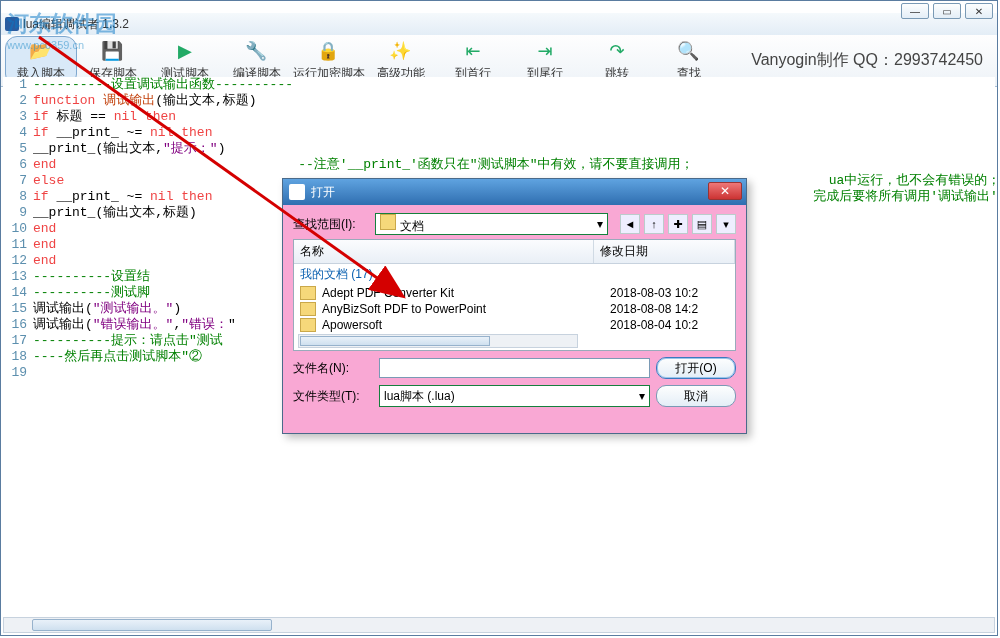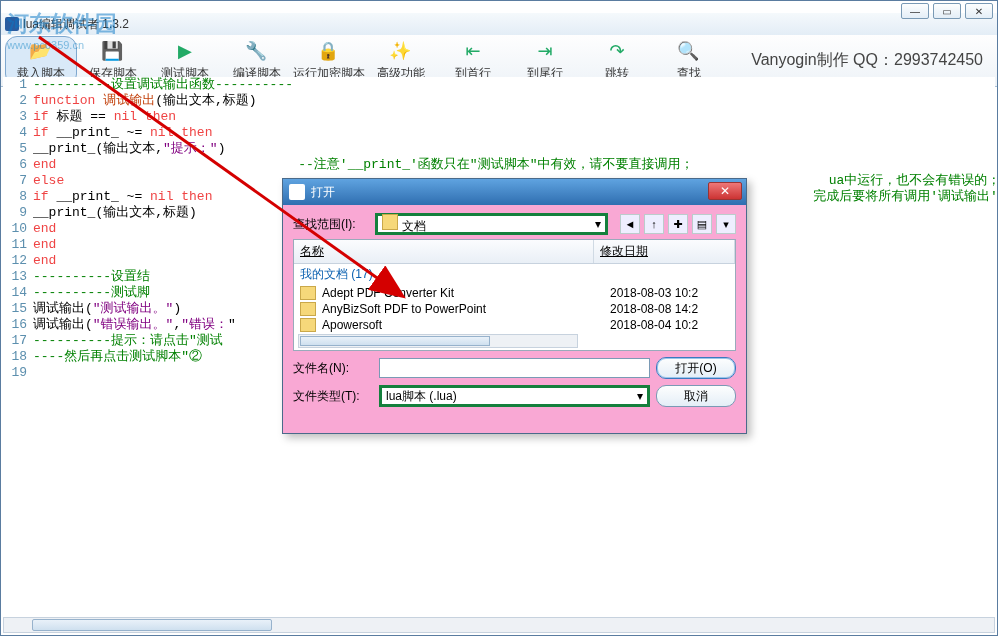--- a/index.html
+++ b/index.html
@@ -29,26 +29,26 @@
 .watermark { position:absolute; top:8px; left:6px; font-size:22px; color:#0a78c6; opacity:0.5; font-weight:bold; pointer-events:none; z-index:30;}
 .watermark small{ display:block; font-size:11px; color:#1a88c6; font-weight:normal;}
 
 .dialog { position: absolute; left: 233px; top: 177px; width: 465px; height: 256px; background: #f9a8d4; border: 1px solid #4a6a8a; box-shadow: 4px 4px 8px rgba(0,0,0,.25); z-index:20;margin-left:48px;}
 .dlg-title { height: 26px; background: linear-gradient(#5fa3e0,#2f6eb0); color: #fff; display:flex; align-items:center; padding:0 6px; font-size:12px;}
 .dlg-title .ico { width:16px;height:16px; background:#fff; border-radius:2px; margin-right:6px; display:inline-block;}
 .dlg-close { position:absolute; right:4px; top:3px; width:34px; height:18px; background:linear-gradient(#e77,#c33); border:1px solid #933; color:#fff; display:flex;align-items:center;justify-content:center; font-size:12px; border-radius:2px;}
 .dlg-body { padding: 8px 10px 6px 10px; font-size:12px;}
 .dlg-row { display:flex; align-items:center; gap:6px; margin-bottom:4px;}
 .dlg-row label{ width:76px;}
-.combo { flex:1; height:22px; border:3px solid #15803d; background:#fff; display:flex; align-items:center; padding:0 4px; justify-content:space-between;}
+.combo { flex:1; height:22px; border:1px solid #15803d; background:#fff; display:flex; align-items:center; padding:0 4px; justify-content:space-between;}
 .combo .ico{ width:16px;height:16px;background:#f6d87a;border:1px solid #caa84a; display:inline-block; margin-right:4px;}
 .nav-icons { display:flex; gap:4px; margin-left:6px;}
 .nav-icons span{ width:20px;height:20px; border:1px solid #bcc; background:#eef; display:flex;align-items:center;justify-content:center; font-size:11px;}
 .filelist { border:1px solid #9ab; background:#fff; height:112px; overflow:hidden; position:relative;}
-.fl-header { display:flex; background:linear-gradient(#fbfcfe,#e9eff6); border-bottom:1px solid #c7d2de; font-size:12px;text-decoration:underline;}
+.fl-header { display:flex; background:linear-gradient(#fbfcfe,#e9eff6); border-bottom:1px solid #c7d2de; font-size:12px;}
 .fl-header div{ padding:3px 6px; border-right:1px solid #d0dae4;}
 .fl-header .col-name{ width:300px;}
 .fl-header .col-date{ flex:1;}
 .fl-group { color:#0a60b0; padding:2px 6px;}
 .fl-item { display:flex; align-items:center; padding:1px 6px;}
 .fl-item .ficon{ width:16px;height:14px;background:#f6d87a;border:1px solid #caa84a; margin-right:6px;}
 .fl-item .fname{ width:288px;}
 .fl-item .fdate{}
 .fl-scroll{ position:absolute; left:4px; bottom:2px; height:14px; width:280px; background:#eef1f5; border:1px solid #c7d2de;}
 .fl-scroll .th{ position:absolute; left:1px; top:1px; height:10px; width:190px; background:linear-gradient(#e9f1f9,#cfe0ef); border:1px solid #97b2cc;}

